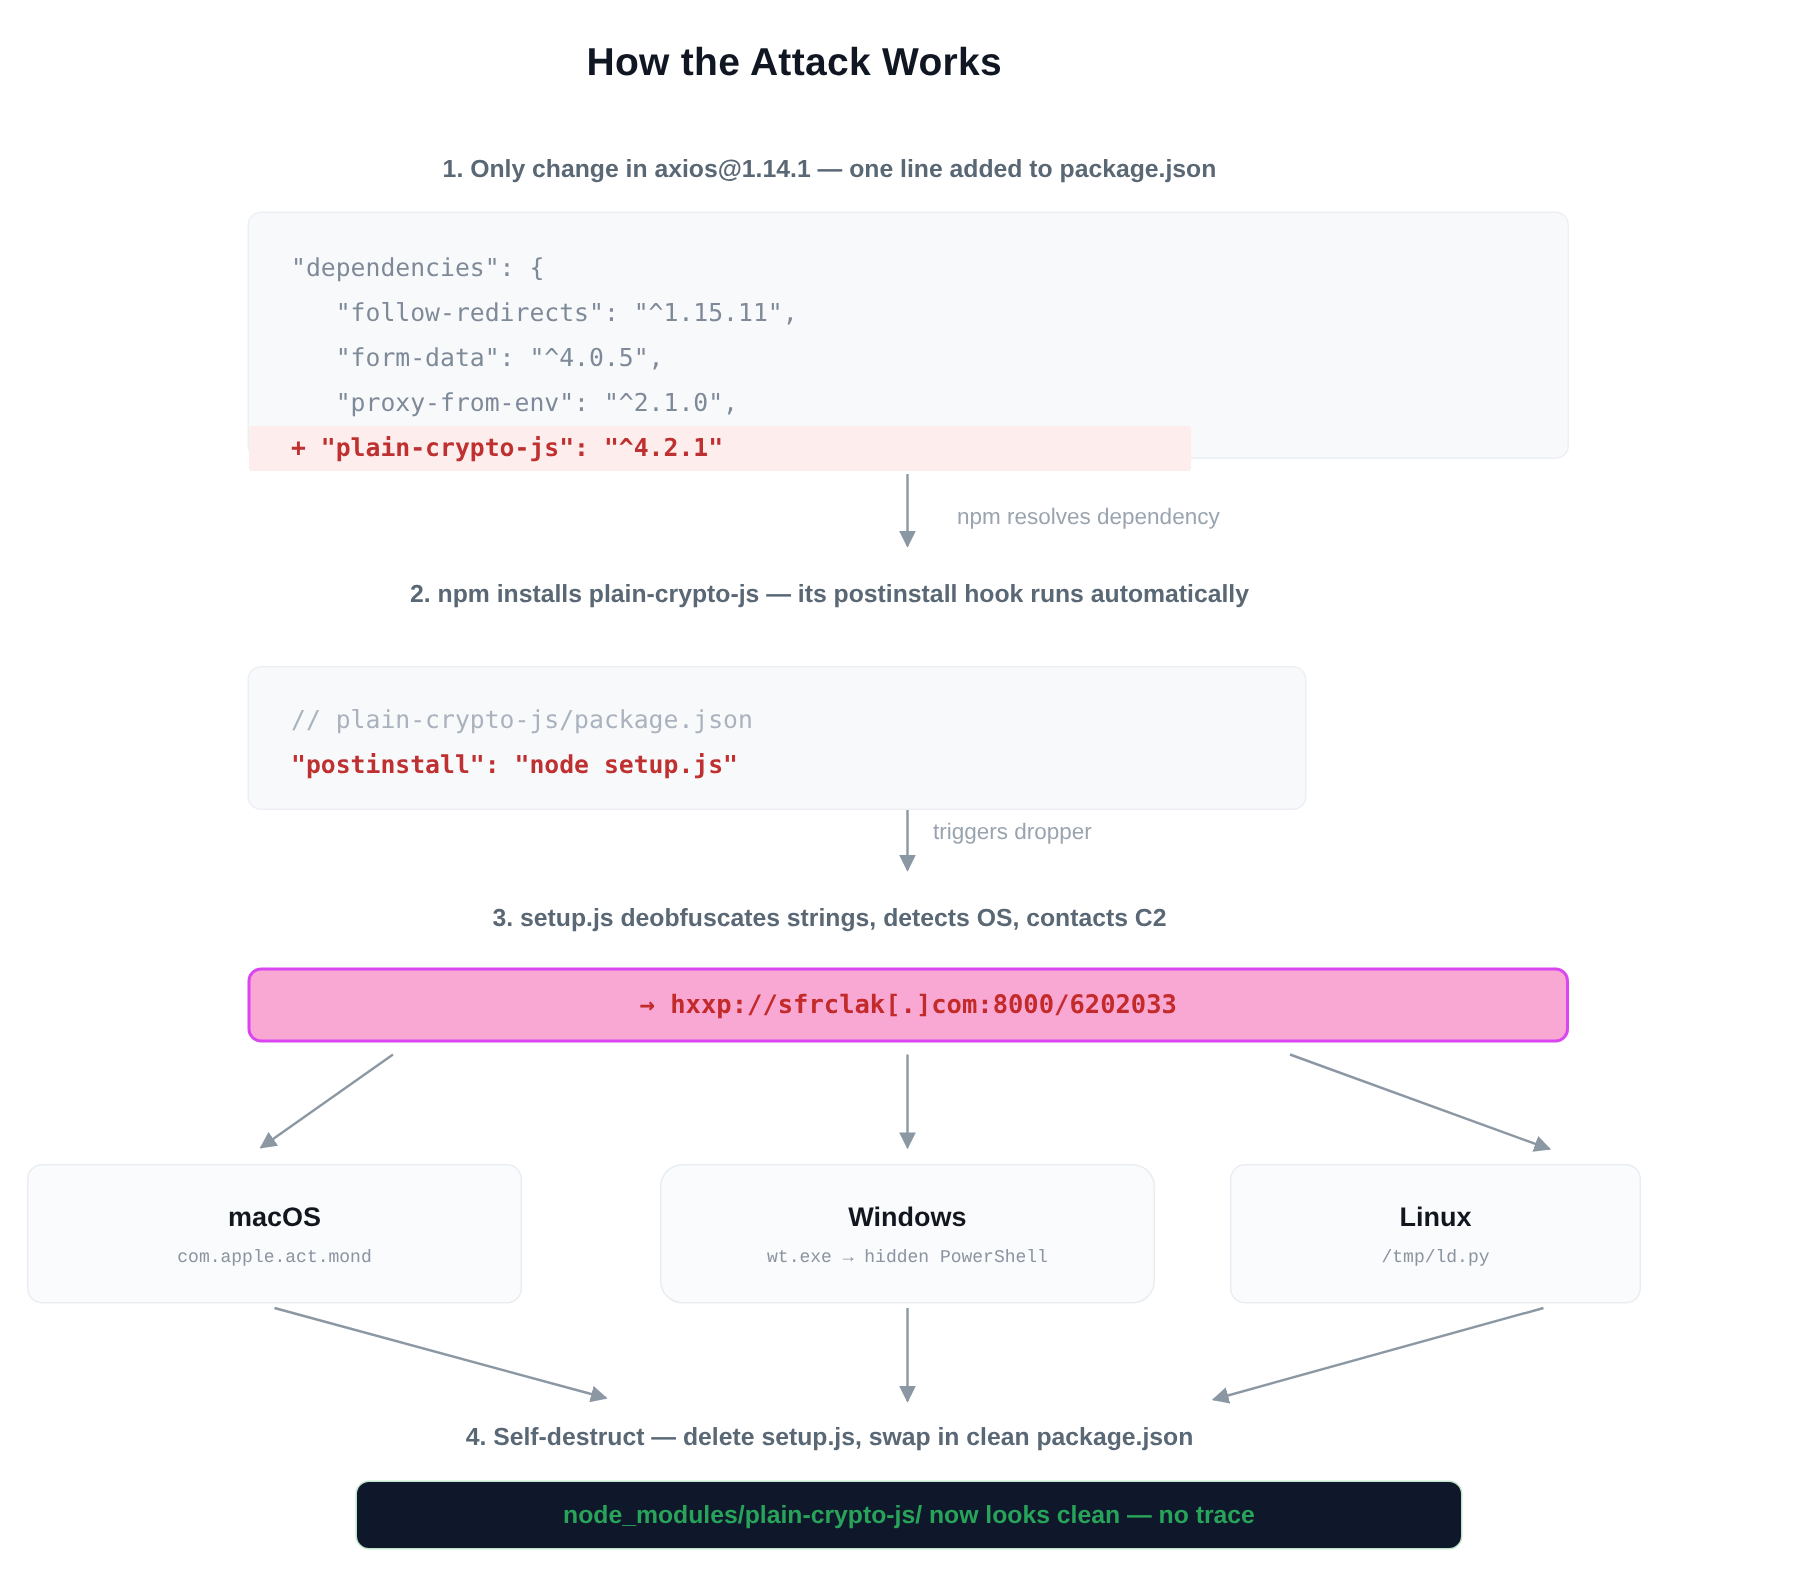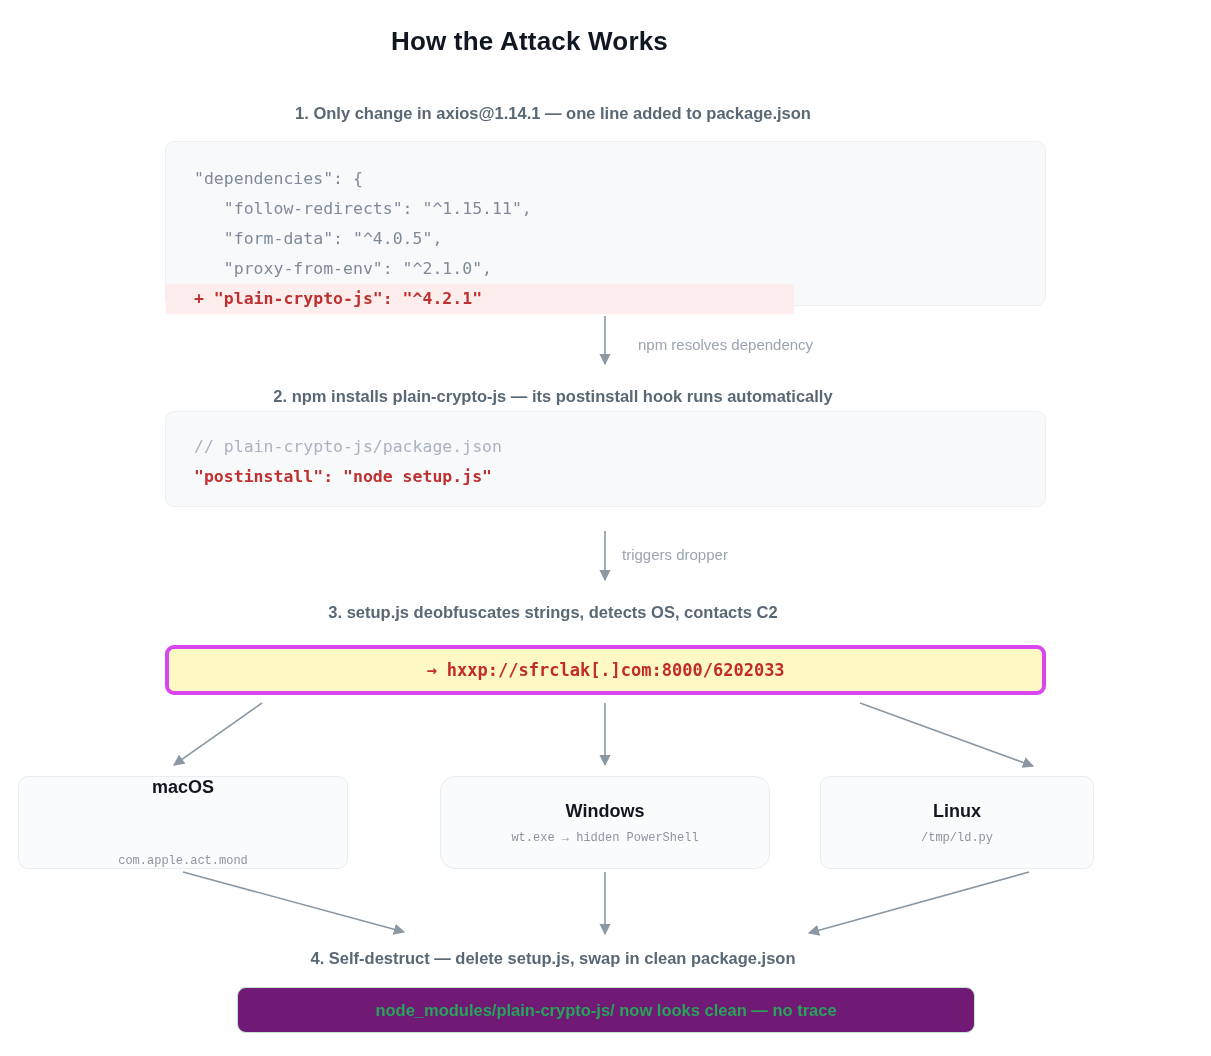--- a/index.html
+++ b/index.html
@@ -58,21 +58,21 @@
 
   
   .code-panel {
     position: absolute;
     background: #f8f9fb;
     border: 1px solid #eceff4;
     border-radius: 9px;
     z-index: 2;
   }
   #code-deps  { left: 165px; top: 141px; width: 881px; height: 165px; }
-  #code-hook  { left: 165px; top: 411px; width: 881px; height: 96px; }
+  #code-hook  { left: 165px; top: 444px; width: 706px; height: 96px; }
 
   .code-line {
     font-family: "DejaVu Sans Mono", monospace;
     font-size: 16.5px;
     color: #7f8a99;
     white-space: pre;
     line-height: 30px;
     padding-left: 28px;
   }
   #code-deps .code-line:first-child { padding-top: 22px; }
@@ -97,22 +97,22 @@
     z-index: 2;
   }
   #edge-label-1 { left: 622px; top: 336px; margin-left: 16px; }
   #edge-label-2 { left: 622px; top: 546px; }
 
   
   #c2-box {
     position: absolute;
     left: 165px; top: 645px;
     width: 881px; height: 50px;
-    background: #fef9c3;
-    border: 4px solid #d946ef;
+    background: #f9a8d4;
+    border: 2px solid #d946ef;
     border-radius: 9px;
     display: flex;
     align-items: center;
     justify-content: center;
     z-index: 2;
   }
   #c2-box .c2-text {
     font-family: "DejaVu Sans Mono", monospace;
     font-size: 17px;
     font-weight: bold;
@@ -127,21 +127,21 @@
     height: 93px;
     background: #fafbfc;
     border: 1px solid #e9edf2;
     border-radius: 10px;
     display: flex;
     flex-direction: column;
     align-items: center;
     justify-content: center;
     z-index: 2;
   }
-  #os-box-macos   { left: 18px;  width: 330px; justify-content: space-between; }
+  #os-box-macos   { left: 18px;  width: 330px; }
   #os-box-windows { left: 440px; width: 330px; border-radius: 15px; }
   #os-box-linux   { left: 820px; width: 274px; }
 
   .os-title {
     font-size: 18px;
     font-weight: bold;
     color: #12161f;
     margin-bottom: 9px;
   }
   .os-detail {
@@ -149,21 +149,21 @@
     font-size: 12px;
     color: #8b94a1;
     white-space: pre;
   }
 
   
   #clean-box {
     position: absolute;
     left: 237px; top: 987px;
     width: 738px; height: 46px;
-    background: #701a75;
+    background: #0f172a;
     border: 1px solid #c4e5cd;
     border-radius: 9px;
     display: flex;
     align-items: center;
     justify-content: center;
     z-index: 2;
   }
   #clean-box .clean-text {
     font-size: 16.5px;
     font-weight: bold;

